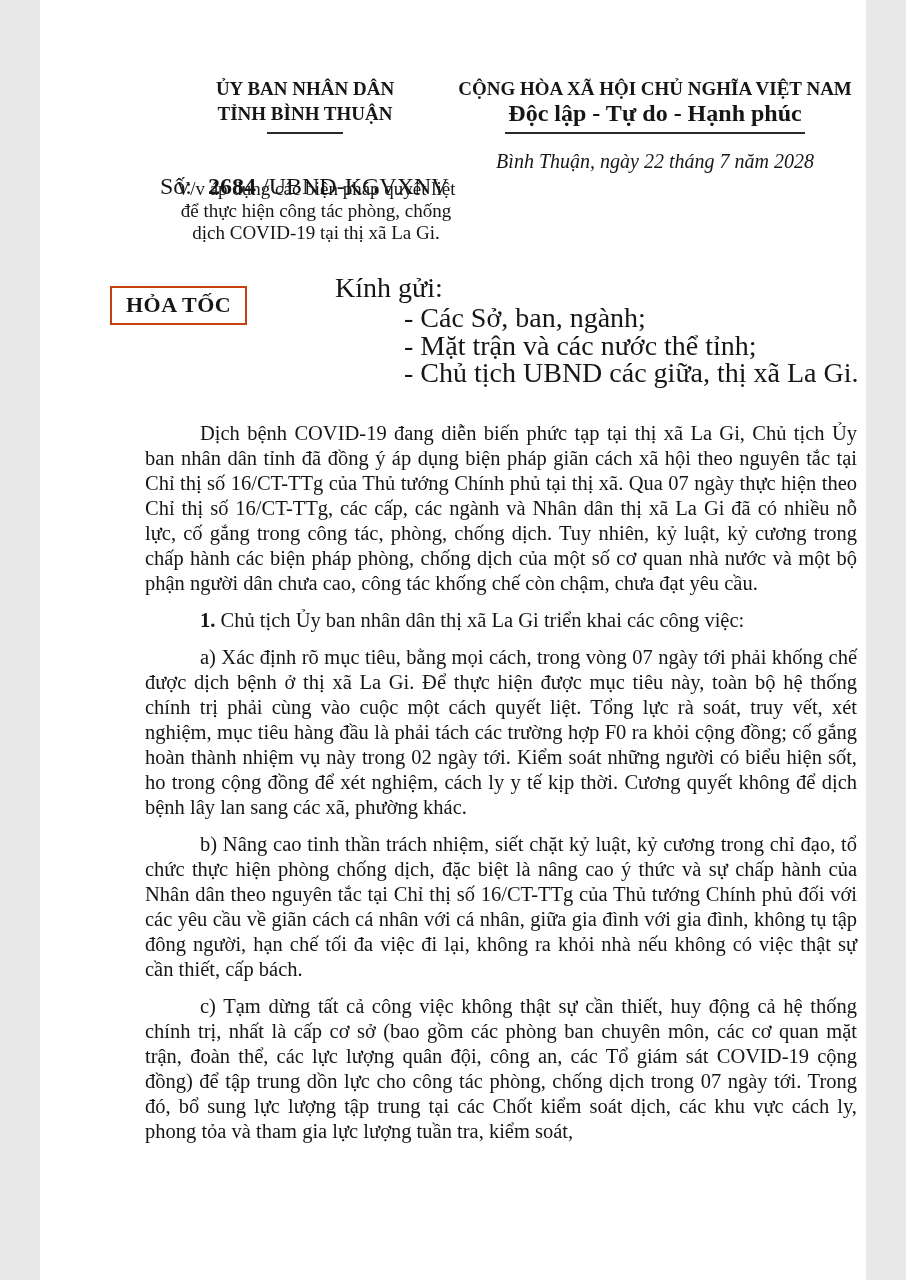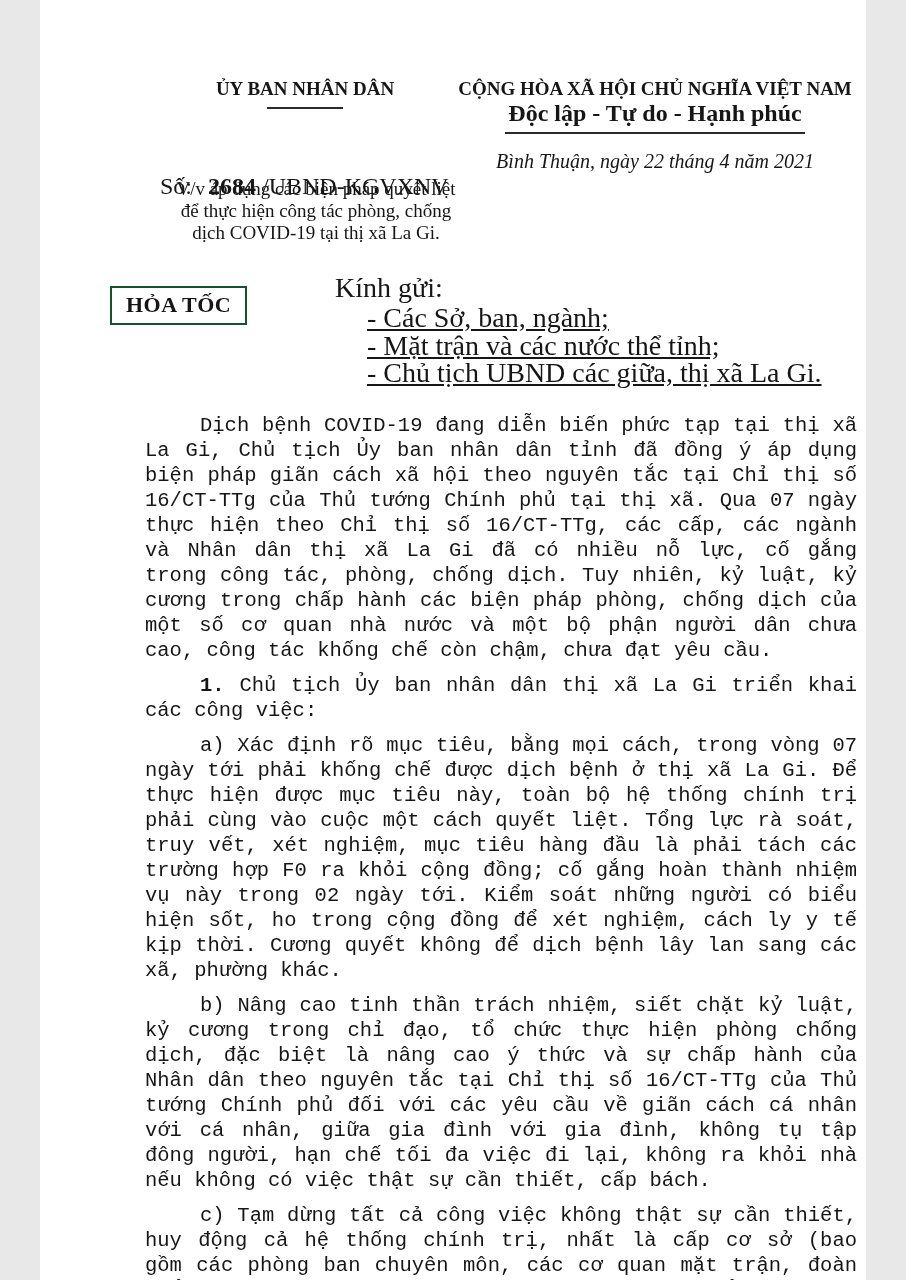--- a/index.html
+++ b/index.html
@@ -81,82 +81,81 @@
     text-align: center;
     font-size: 19px;
     line-height: 22px;
   }
 
   
   .stamp {
     position: absolute;
     left: 70px;
     top: 286px;
-    border: 2px solid #14532d;
+    border: 2px solid #c2410c;
     padding: 4px 14px 5px 14px;
     font-size: 22px;
     font-weight: bold;
     letter-spacing: 0.5px;
     background: #ffffff;
   }
 
   
   .kinh-gui {
     position: absolute;
     left: 295px;
     top: 274px;
     font-size: 28px;
     line-height: 27px;
   }
   .kg-items {
-    margin-left: 32px;
+    margin-left: 69px;
     margin-top: 3px;
     line-height: 27.5px;
     white-space: nowrap;
-    text-decoration: underline;
   }
 
   
   .body-text {
     position: absolute;
     left: 105px;
     top: 409px;
     width: 712px;
     font-size: 20.5px;
     line-height: 25px;
     text-align: justify;
   }
   .body-text p {
-    margin: 4px 0 10px 0;
+    margin: 12px 0 10px 0;
     text-indent: 55px;
-    font-family: Liberation Mono, monospace;
   }
 </style>
 </head>
 <body>
 
 <div class="doc">
 
   <div class="header-left">
     <div>ỦY BAN NHÂN DÂN</div>
+    <div>TỈNH BÌNH THUẬN</div>
     <div class="rule rule-short"></div>
   </div>
 
   <div class="header-right">
     <div>CỘNG HÒA XÃ HỘI CHỦ NGHĨA VIỆT NAM</div>
     <div class="motto">Độc lập - Tự do - Hạnh phúc</div>
     <div class="rule rule-long"></div>
   </div>
 
   <div class="so-line">
     <span class="label">Số:</span><span class="bold">2684</span>
     <span>/UBND-KGVXNV</span>
   </div>
 
-  <div class="date-line">Bình Thuận, ngày 22 tháng 4 năm 2021</div>
+  <div class="date-line">Bình Thuận, ngày 22 tháng 7 năm 2028</div>
 
   <div class="subject">V/v áp dụng các biện pháp quyết liệt để thực hiện công tác phòng, chống dịch COVID-19 tại thị xã La Gi.</div>
 
   <div class="stamp">HỎA TỐC</div>
 
   <div class="kinh-gui">
     <div>Kính gửi:</div>
     <div class="kg-items">
       <div>- Các Sở, ban, ngành;</div>
       <div>- Mặt trận và các nước thể tỉnh;</div>

